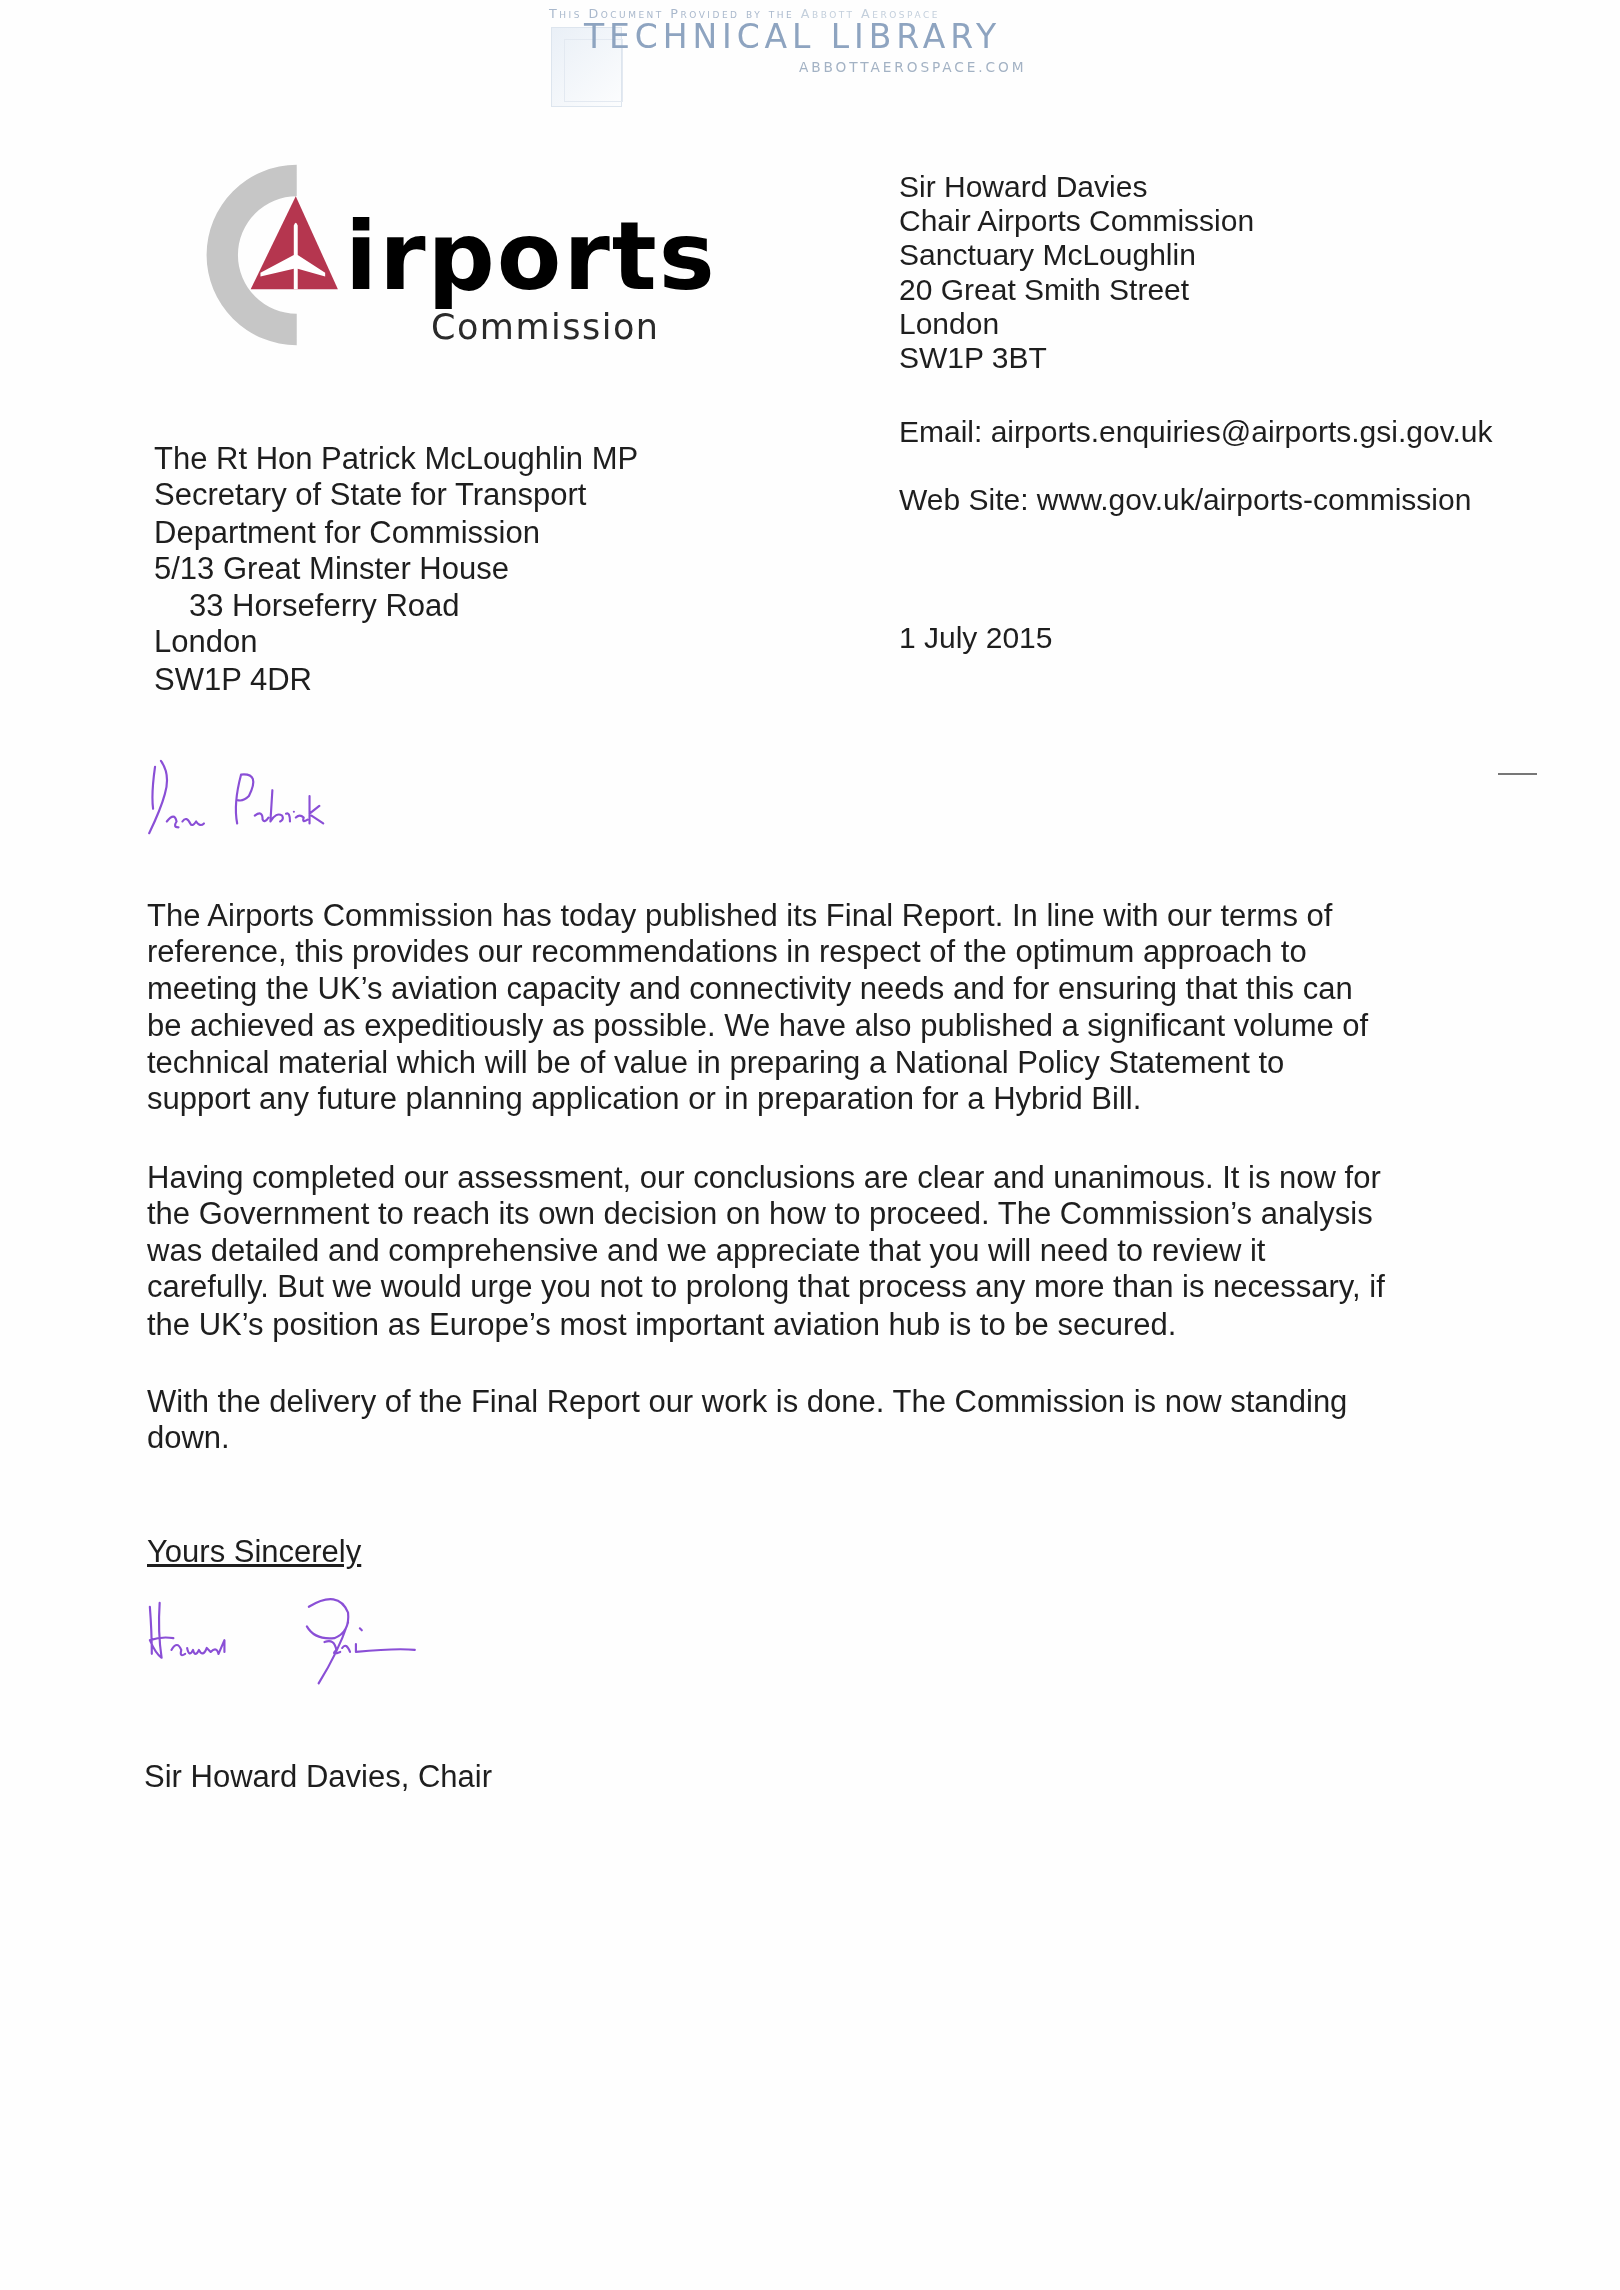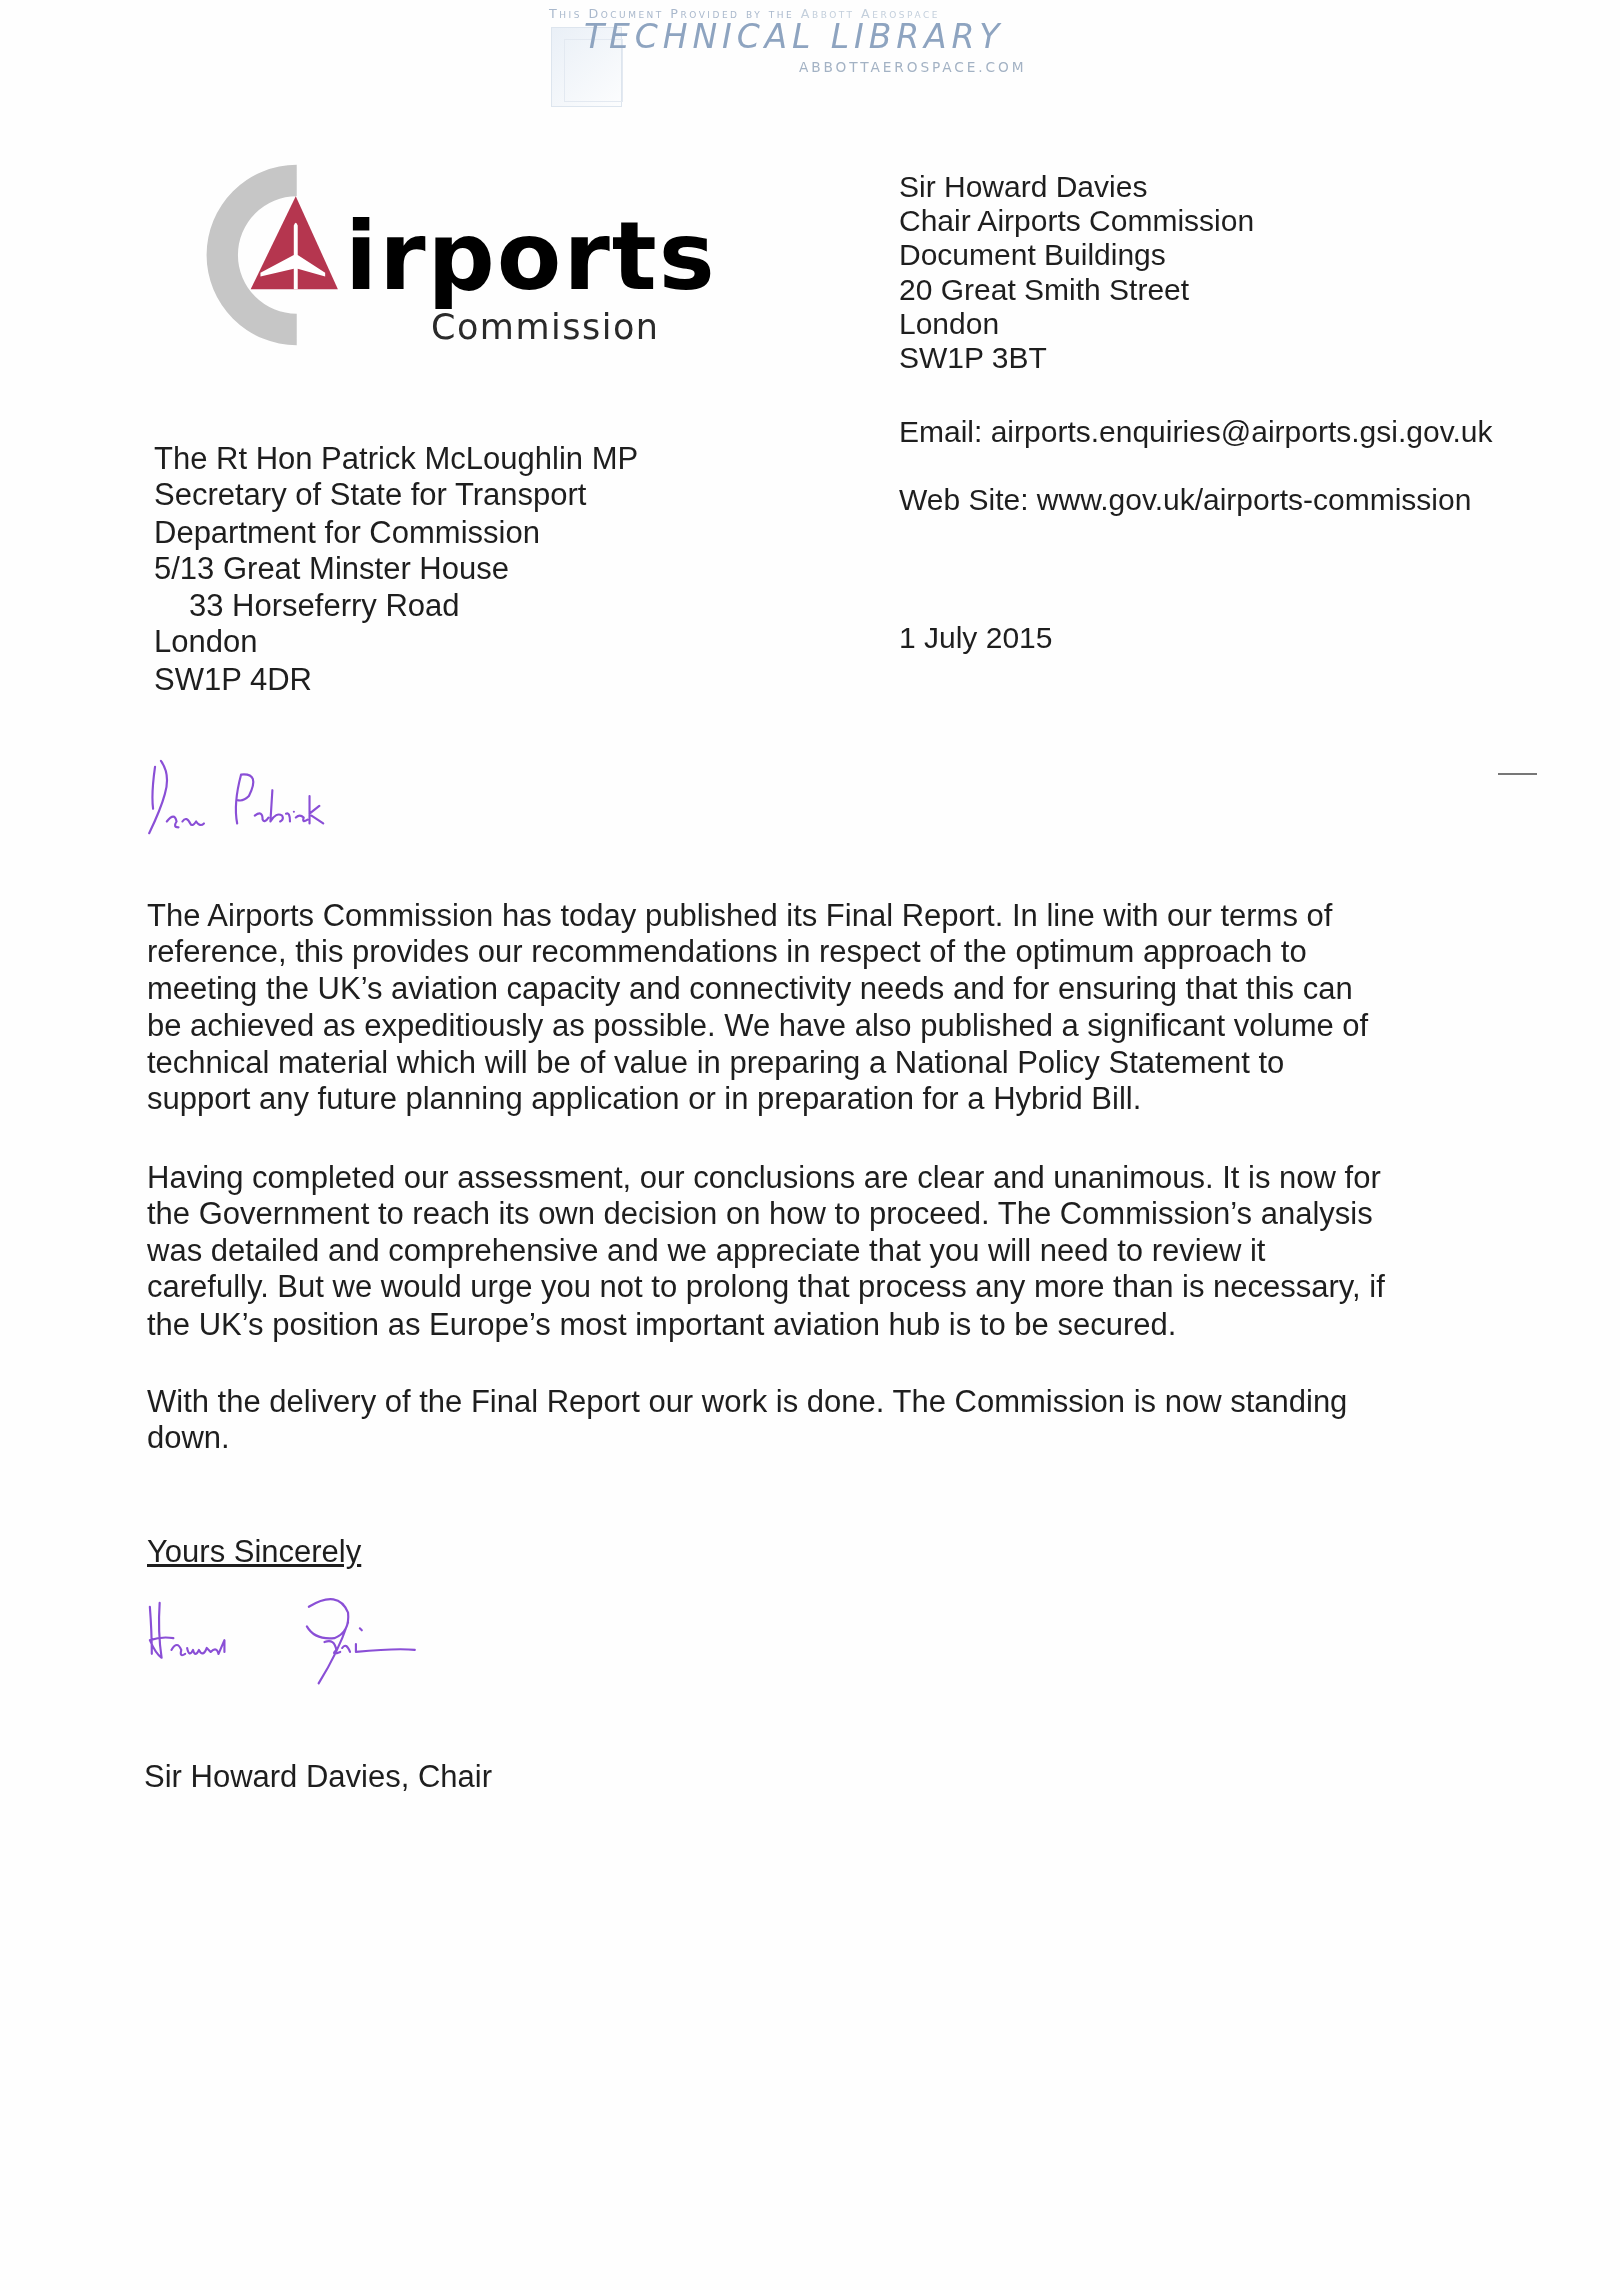--- a/index.html
+++ b/index.html
@@ -5,21 +5,21 @@
     html, body { margin: 0; padding: 0; }
     body {
       width: 1620px; height: 2291px; position: relative;
       background: #fefefe; overflow: hidden;
       font-family: "Liberation Sans", sans-serif; color: #1e1e1e;
     }
     .abs { position: absolute; white-space: nowrap; }
     
     .wm-small { left: 549px; top: 5.9px; font-size: 12.7px; letter-spacing: 2.5px; color: #a9b8cc; font-variant: small-caps; font-family: "DejaVu Sans", sans-serif; }
     .wm-small .accent { color: #c3cfdc; }
-    .wm-big { left: 584px; top: 19.6px; font-size: 33px; letter-spacing: 4.9px; color: #8ea4c0; font-family: "DejaVu Sans", sans-serif; line-height: 1; font-style: italic; }
+    .wm-big { left: 584px; top: 19.6px; font-size: 33px; letter-spacing: 4.9px; color: #8ea4c0; font-family: "DejaVu Sans", sans-serif; line-height: 1; }
     .wm-url { left: 799px; top: 59px; font-size: 13.7px; letter-spacing: 2.9px; color: #a3b2c4; font-family: "DejaVu Sans", sans-serif; }
     .wm-box { left: 551px; top: 27.4px; width: 69px; height: 78px; border: 1px solid #dde5ee; background: linear-gradient(135deg, rgba(220,230,242,0.6), rgba(245,248,252,0.2)); }
     .wm-box2 { left: 564px; top: 39px; width: 57px; height: 61px; border: 1px solid #e3e9f1; }
 
     
     .logo { left: 186px; top: 157px; width: 490px; height: 196px; }
     .logo-irports { left: 345px; top: 210px; font-size: 94px; font-weight: bold; color: #000000; letter-spacing: 2px; line-height: 1; font-family: "DejaVu Sans", sans-serif; }
     .logo-commission { left: 431px; top: 310px; font-size: 35px; color: #2a2a2a; letter-spacing: 1.5px; line-height: 1; font-family: "DejaVu Sans", sans-serif; }
 
     .addr { font-size: 30px; line-height: 35px; }
@@ -47,21 +47,21 @@
     <polygon points="112,40 155,135 66,135" fill="#b5364f"></polygon>
 
     <path d="M110 70 Q112 64 114 70 L114 100 L142 118 L142 122 L114 114 L114 135 L110 135 L110 114 L76 122 L76 118 L110 100 Z" fill="#ffffff"></path>
   </svg>
 </div>
 <div class="abs logo-irports">irports</div>
 <div class="abs logo-commission">Commission</div>
 
 <div class="abs addr" style="left:899px; top:169px;">Sir Howard Davies</div>
 <div class="abs addr" style="left:899px; top:203px;">Chair Airports Commission</div>
-<div class="abs addr" style="left:899px; top:237px;">Document Buildings</div>
+<div class="abs addr" style="left:899px; top:237px;">Sanctuary McLoughlin</div>
 <div class="abs addr" style="left:899px; top:272px;">20 Great Smith Street</div>
 <div class="abs addr" style="left:899px; top:306px;">London</div>
 <div class="abs addr" style="left:899px; top:340px;">SW1P 3BT</div>
 <div class="abs addr" style="left:899px; top:414px;">Email: airports.enquiries@airports.gsi.gov.uk</div>
 <div class="abs addr" style="left:899px; top:482px;">Web Site: www.gov.uk/airports-commission</div>
 <div class="abs addr" style="left:899px; top:620px;">1 July 2015</div>
 
 <div class="abs addr" style="left:154px; top:441px; font-size:31px;">The Rt Hon Patrick McLoughlin MP</div>
 <div class="abs addr" style="left:154px; top:477px; font-size:31px;">Secretary of State for Transport</div>
 <div class="abs addr" style="left:154px; top:515px; font-size:31px;">Department for Commission</div>

